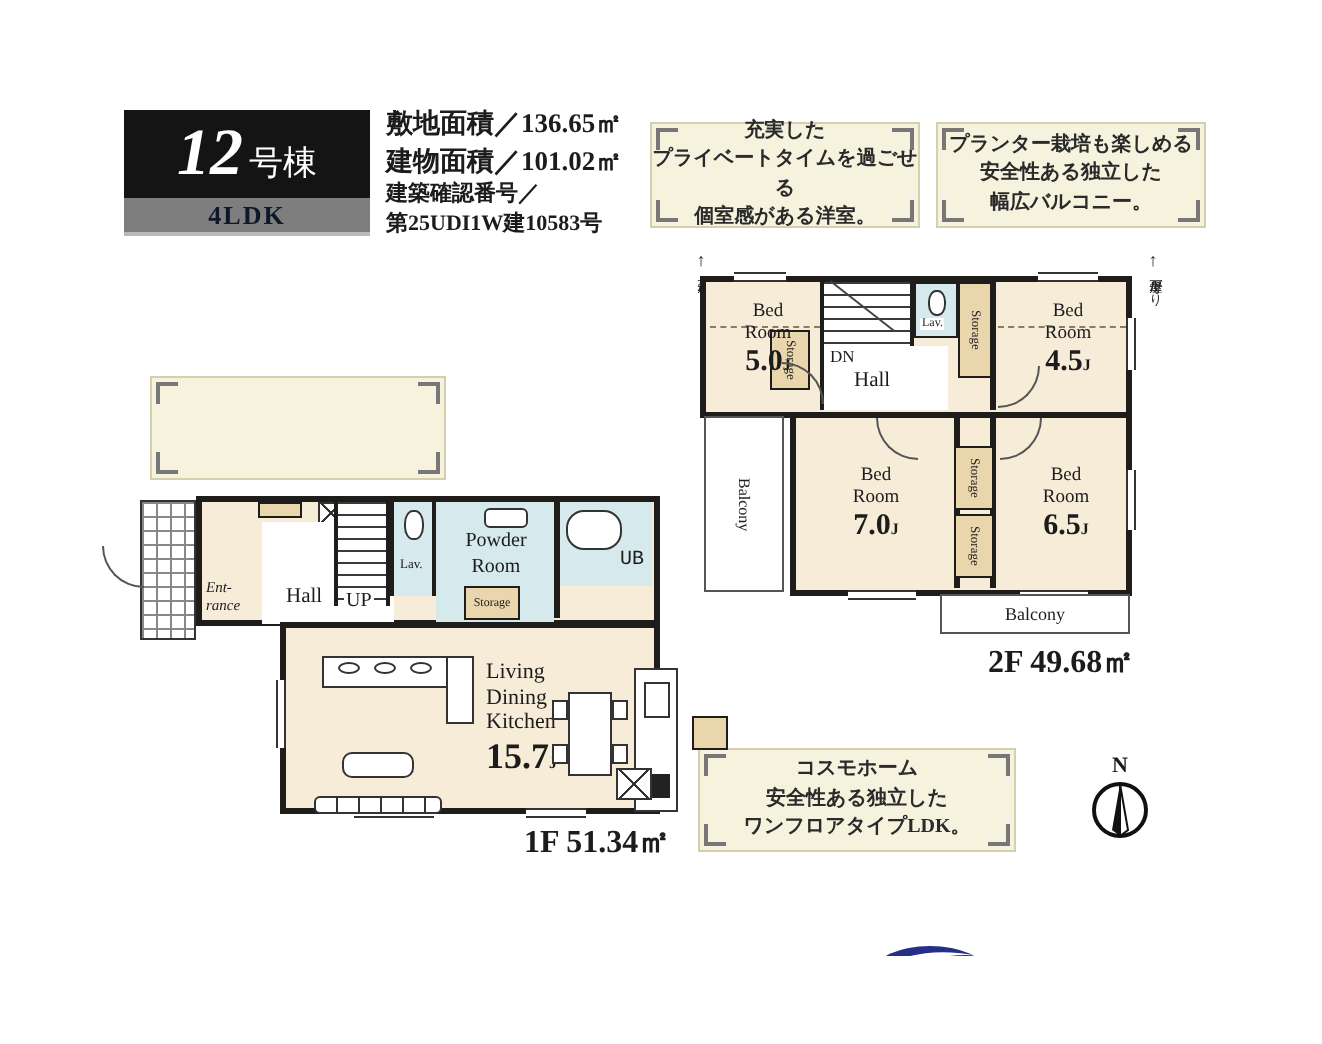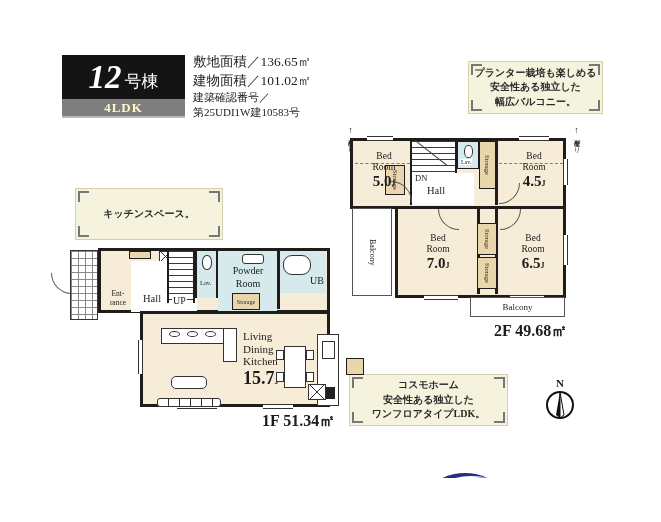--- a/index.html
+++ b/index.html
@@ -5,24 +5,24 @@
   html,body{margin:0;padding:0;background:#fff;}
   .canvas{position:relative;width:661px;height:478px;background:#ffffff;overflow:hidden;
           font-family:"Liberation Serif","DejaVu Serif",serif;color:#1c1c1c;}
   .abs{position:absolute;}
 
   
   .unit-box{left:62px;top:55px;width:123px;height:44px;background:#141414;color:#fff;
             display:flex;align-items:center;justify-content:center;}
   .unit-num{font-size:33px;font-style:italic;font-weight:bold;line-height:1;}
   .unit-suffix{font-size:17px;margin-left:3px;margin-top:8px;}
-  .plan-bar{left:62px;top:99px;width:123px;height:17px;background:#7e7e7e;color:#fef9c3;
+  .plan-bar{left:62px;top:99px;width:123px;height:17px;background:#7e7e7e;color:#0f172a;
             display:flex;align-items:center;justify-content:center;font-size:13px;font-weight:bold;
             letter-spacing:1px;border-bottom:2px solid #b9b9b9;}
-  .details{left:193px;top:52px;width:150px;font-weight:normal;}
+  .details{left:193px;top:52px;width:150px;font-weight:bold;}
   .details div{white-space:nowrap;}
   .d-big{font-size:13.5px;line-height:19px;}
   .d-small{font-size:11px;line-height:15px;}
 
   
   .callout{background:#f5f2de;border:1px solid #d6cfae;text-align:center;font-weight:bold;
            color:#2a2a2a;display:flex;flex-direction:column;justify-content:center;line-height:1.45;}
   .callout .ln{font-size:10px;}
   .corner{position:absolute;width:9px;height:9px;}
   .c-tl{left:2px;top:2px;border-left:2px solid #777;border-top:2px solid #777;}
@@ -86,37 +86,45 @@
   </div>
   <div class="abs plan-bar">4LDK</div>
 
   <div class="abs details">
     <div class="d-big">敷地面積／136.65㎡</div>
     <div class="d-big">建物面積／101.02㎡</div>
     <div class="d-small">建築確認番号／</div>
     <div class="d-small">第25UDI1W建10583号</div>
   </div>
 
+  <div class="abs callout" style="left:325px;top:61px;width:133px;height:51px;">
+    <div class="corner c-tl"></div>
+      <div class="corner c-tr"></div>
+    <div class="corner c-bl"></div>
+      <div class="corner c-br"></div>
+    <div class="ln">充実した</div>
+    <div class="ln">プライベートタイムを過ごせる</div>
+    <div class="ln">個室感がある洋室。</div>
+  </div>
 
   <div class="abs callout" style="left:468px;top:61px;width:133px;height:51px;">
     <div class="corner c-tl"></div>
       <div class="corner c-tr"></div>
     <div class="corner c-bl"></div>
       <div class="corner c-br"></div>
     <div class="ln">プランター栽培も楽しめる</div>
     <div class="ln">安全性ある独立した</div>
     <div class="ln">幅広バルコニー。</div>
   </div>
 
   <div class="abs callout" style="left:75px;top:188px;width:146px;height:50px;">
     <div class="corner c-tl"></div>
       <div class="corner c-tr"></div>
     <div class="corner c-bl"></div>
       <div class="corner c-br"></div>
-    <div class="ln">キッチンスペース。</div>
   </div>
 
   <div class="abs callout" style="left:349px;top:374px;width:157px;height:50px;">
     <div class="corner c-tl"></div>
       <div class="corner c-tr"></div>
     <div class="corner c-bl"></div>
       <div class="corner c-br"></div>
     <div class="ln">コスモホーム</div>
     <div class="ln">安全性ある独立した</div>
     <div class="ln">ワンフロアタイプLDK。</div>
@@ -224,21 +232,21 @@
 
     <div class="blk" style="left:36px;top:3px;width:232px;height:65px;">
 
       <div class="tan" style="left:28px;top:0px;width:22px;height:8px;border-width:1px;"></div>
       <div class="tan" style="left:128px;top:0px;width:22px;height:8px;border-width:1px;"></div>
       <div class="xbox" style="left:58px;top:0px;width:13px;height:11px;"></div>
       <div class="xbox" style="left:183px;top:0px;width:20px;height:18px;"></div>
 
       <div class="abs" style="left:30px;top:10px;width:66px;height:51px;background:#fff;"></div>
 
-      <div class="abs" style="left:2px;top:38px;width:30px;text-align:center;font-size:7.5px;line-height:1.2;">
+      <div class="abs" style="left:2px;top:38px;width:30px;text-align:left;font-size:7.5px;line-height:1.2;font-style:italic;">
         <div>Ent-</div>
         <div>rance</div>
       </div>
       <div class="abs" style="left:42px;top:42px;font-size:10.5px;">Hall</div>
 
       <div class="treads" style="left:66px;top:0px;width:28px;height:52px;border-left:2px solid #1f1d1a;border-right:2px solid #1f1d1a;"></div>
       <div class="abs" style="left:71px;top:44px;font-size:10px;background:#fff;padding:0 1px;">UP</div>
 
       <div class="wet" style="left:94px;top:0;width:23px;height:47px;border-right:2px solid #1f1d1a;border-left:2px solid #1f1d1a;">
         <div class="furn" style="left:5px;top:4px;width:10px;height:15px;border-radius:45%;"></div>
@@ -250,21 +258,21 @@
         <div class="abs" style="left:6px;top:14px;width:48px;text-align:center;font-size:10px;line-height:1.25;">
           <div>Powder</div>
           <div>Room</div>
         </div>
         <div class="tan" style="left:14px;top:42px;width:28px;height:17px;">
           <span style="font-size:6px;">Storage</span>
         </div>
       </div>
       <div class="iwall" style="left:176px;top:0;width:2.5px;height:58px;"></div>
 
-      <div class="wet" style="left:179px;top:0;width:46px;height:42px;">
+      <div class="wet" style="left:179px;top:0;width:46px;height:42px;font-family:Liberation Mono, monospace;">
         <div class="furn" style="left:3px;top:4px;width:28px;height:20px;border-radius:9px;"></div>
         <div class="abs" style="left:30px;top:24px;font-size:10px;">UB</div>
       </div>
 
       <div class="abs" style="left:181px;top:44px;width:44px;height:17px;background:#f7ecd8;border-top:2px solid #1f1d1a;display:flex;align-items:center;justify-content:center;margin-top:28px;">
         <span style="font-size:10px;">Utility</span>
       </div>
     </div>
 
     <div class="tan" style="left:246px;top:70px;width:16px;height:28px;">

